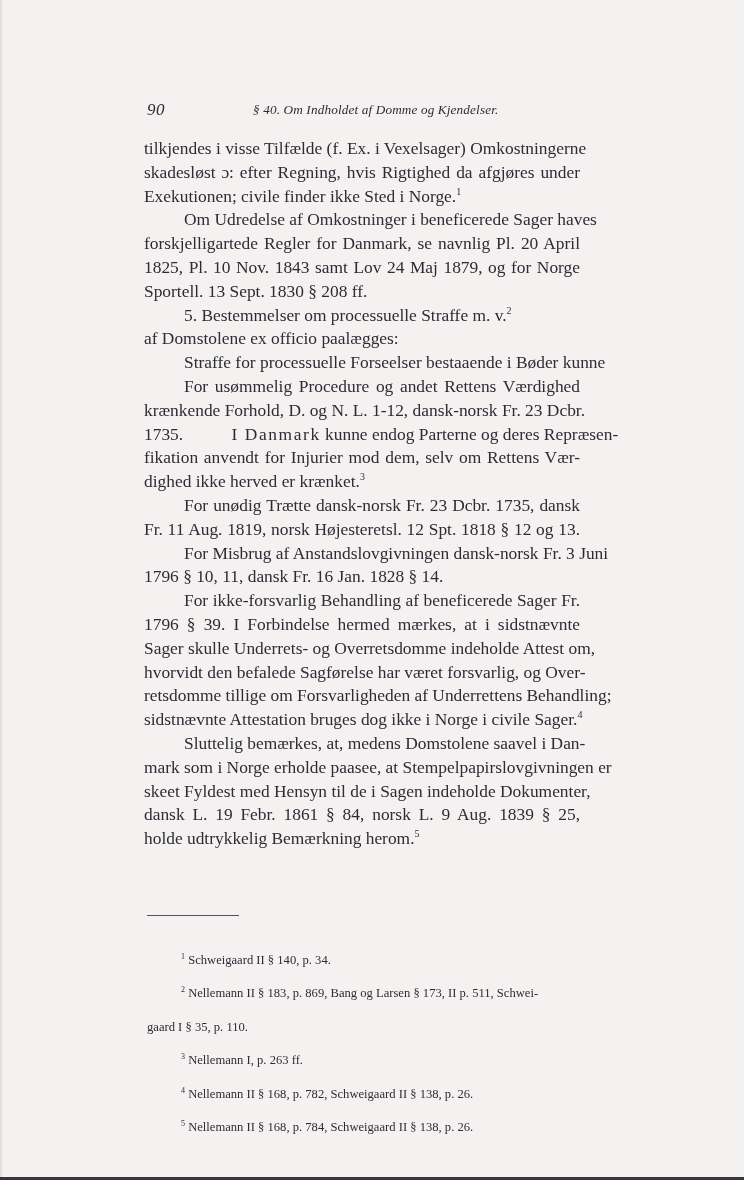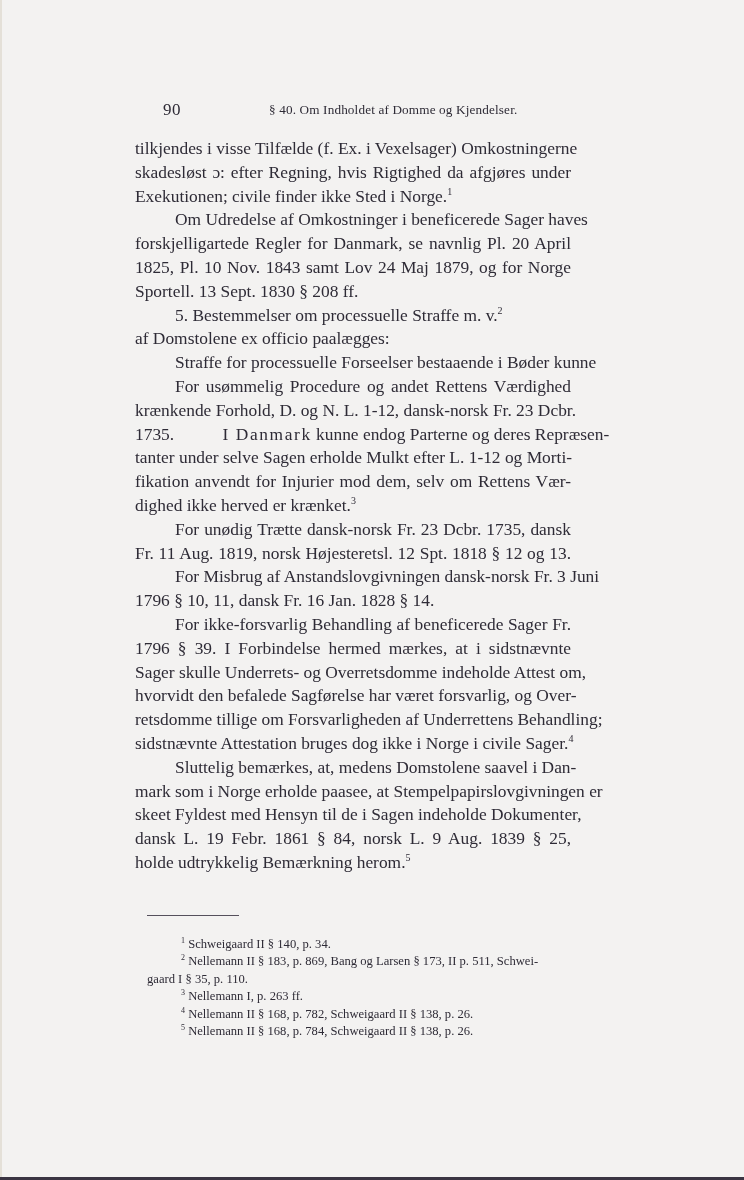--- a/index.html
+++ b/index.html
@@ -23,44 +23,45 @@
     }
     .page-bottom-edge {
       position: absolute;
       left: 0; bottom: 0;
       width: 744px; height: 3px;
       background: #3a3442;
     }
     .running-head {
       position: absolute;
       top: 100px;
-      left: 163px;
+      left: 147px;
       width: 460px;
       height: 22px;
       font-size: 14px;
+      font-style: italic;
     }
     .page-number {
       position: absolute;
       left: 0;
       top: 0;
       font-size: 17px;
       letter-spacing: 0.5px;
     }
     .header-title {
       position: absolute;
       left: 106px;
       top: 2px;
       font-size: 13.2px;
       letter-spacing: 0.15px;
       white-space: nowrap;
     }
     .body-text {
       position: absolute;
       top: 137px;
-      left: 135px;
+      left: 144px;
       width: 436px;
       font-size: 17.4px;
       line-height: 23.8px;
     }
     .line {
       display: block;
       white-space: nowrap;
       text-align: justify;
       text-align-last: justify;
       height: 23.8px;
@@ -94,20 +95,21 @@
       top: 936px;
       left: 147px;
       width: 436px;
       font-size: 12.6px;
       line-height: 17.4px;
     }
     .footnotes .fn {
       display: block;
       white-space: nowrap;
       height: 17.4px;
+      margin-top: 16px;
     }
     .fn-indent {
       padding-left: 34px;
     }
     .fn sup {
       font-size: 8px;
       vertical-align: 5px;
     }
   </style>
 </head>
@@ -127,21 +129,20 @@
   <span class="line indent"><span>Om Udredelse af Omkostninger i beneficerede Sager haves</span></span>
   <span class="line"><span>forskjelligartede Regler for Danmark, se navnlig Pl. 20 April</span></span>
   <span class="line"><span>1825, Pl. 10 Nov. 1843 samt Lov 24 Maj 1879, og for Norge</span></span>
   <span class="line last"><span>Sportell. 13 Sept. 1830 § 208 ff.</span></span>
   <span class="line indent last"><span>5. Bestemmelser om processuelle Straffe m. v.</span><sup>2</sup></span>
   <span class="line last"><span>af Domstolene ex officio paalægges:</span></span>
   <span class="line indent"><span>Straffe for processuelle Forseelser bestaaende i Bøder kunne</span></span>
   <span class="line indent"><span>For usømmelig Procedure og andet Rettens Værdighed</span></span>
   <span class="line"><span>krænkende Forhold, D. og N. L. 1-12, dansk-norsk Fr. 23 Dcbr.</span></span>
   <span class="line"><span>1735. </span><span class="spaced">I Danmark</span><span> kunne endog Parterne og deres Repræsen-</span></span>
-  <span class="line"><span>tanter under selve Sagen erholde Mulkt efter L. 1-12 og Morti-</span></span>
   <span class="line"><span>fikation anvendt for Injurier mod dem, selv om Rettens Vær-</span></span>
   <span class="line last"><span>dighed ikke herved er krænket.</span><sup>3</sup></span>
   <span class="line indent"><span>For unødig Trætte dansk-norsk Fr. 23 Dcbr. 1735, dansk</span></span>
   <span class="line"><span>Fr. 11 Aug. 1819, norsk Højesteretsl. 12 Spt. 1818 § 12 og 13.</span></span>
   <span class="line indent"><span>For Misbrug af Anstandslovgivningen dansk-norsk Fr. 3 Juni</span></span>
   <span class="line last"><span>1796 § 10, 11, dansk Fr. 16 Jan. 1828 § 14.</span></span>
   <span class="line indent"><span>For ikke-forsvarlig Behandling af beneficerede Sager Fr.</span></span>
   <span class="line"><span>1796 § 39.  I Forbindelse hermed mærkes, at i sidstnævnte</span></span>
   <span class="line"><span>Sager skulle Underrets- og Overretsdomme indeholde Attest om,</span></span>
   <span class="line"><span>hvorvidt den befalede Sagførelse har været forsvarlig, og Over-</span></span>

